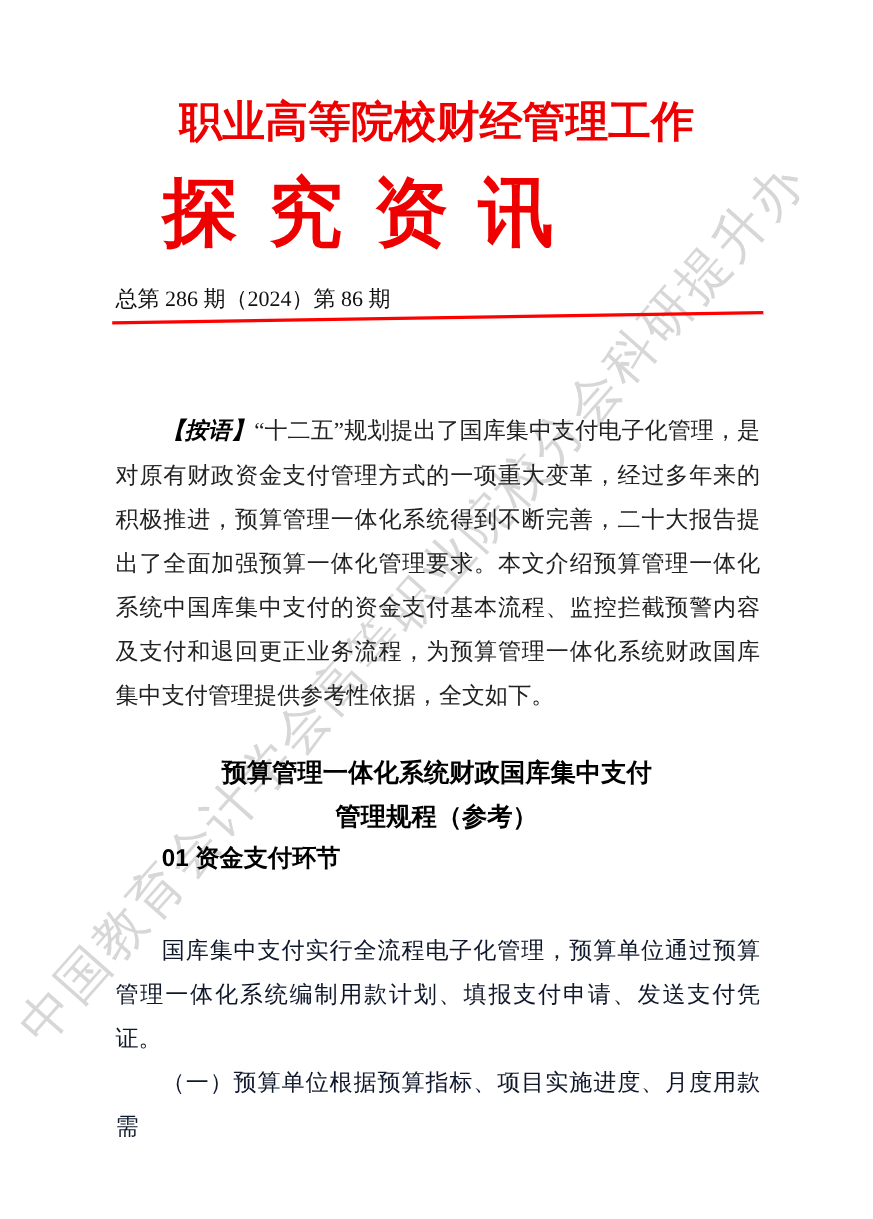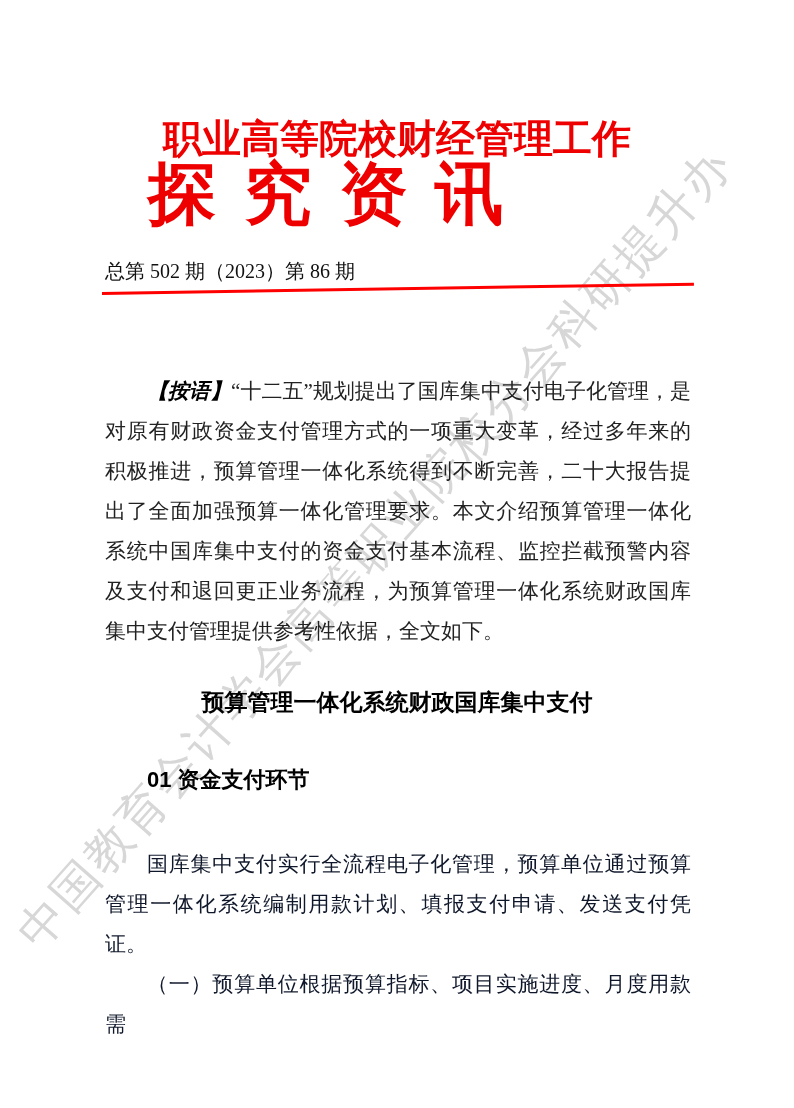--- a/index.html
+++ b/index.html
@@ -26,21 +26,20 @@
   }
   .content{position:relative;z-index:1;}
   
   .masthead-title{
     position:absolute;left:0;top:90px;width:794px;
     text-align:center;
     font-family:"Liberation Sans", sans-serif;
     font-weight:bold;
     font-size:39px;
     line-height:44px;
-    margin-top:27px;
   }
   .masthead-subtitle{
     position:absolute;left:0;top:150px;width:653px;
     text-align:center;
     font-family:"DejaVu Serif", serif;
     font-weight:900;
     font-size:68px;
     line-height:86px;
     letter-spacing:2px;
   }
@@ -102,31 +101,32 @@
 
   <div class="watermark" style="color: rgb(215, 215, 215);">中国教育会计学会高等职业院校分会科研提升办</div>
 
   <div class="content">
 
     <div class="masthead-title" style="color: rgb(238, 0, 0);">职业高等院校财经管理工作</div>
 
     <div class="masthead-subtitle" style="color: rgb(238, 0, 0);">探 究 资 讯</div>
 
     <div class="issue-bar">
-      <span>总第 502 期（2023）第 86 期</span>
+      <span>总第 286 期（2024）第 86 期</span>
     </div>
 
     <div class="red-line" style="background: rgb(255, 0, 0);"></div>
 
     <p class="editor-note">
       <span class="note-label">【按语】</span><span>“十二五”规划提出了国库集中支付电子化管理，是对原有财政资金支付管理方式的一项重大变革，经过多年来的积极推进，预算管理一体化系统得到不断完善，二十大报告提出了全面加强预算一体化管理要求。本文介绍预算管理一体化系统中国库集中支付的资金支付基本流程、监控拦截预警内容及支付和退回更正业务流程，为预算管理一体化系统财政国库集中支付管理提供参考性依据，全文如下。</span>
     </p>
 
     <div class="article-title">
       <div>预算管理一体化系统财政国库集中支付</div>
+      <div>管理规程（参考）</div>
     </div>
 
     <div class="section-heading">01 资金支付环节</div>
 
     <div class="section-body">
       <p class="para-flow">国库集中支付实行全流程电子化管理，预算单位通过预算管理一体化系统编制用款计划、填报支付申请、发送支付凭证。</p>
       <p class="para-spread">（一）预算单位根据预算指标、项目实施进度、月度用款需</p>
     </div>
 
   </div>

